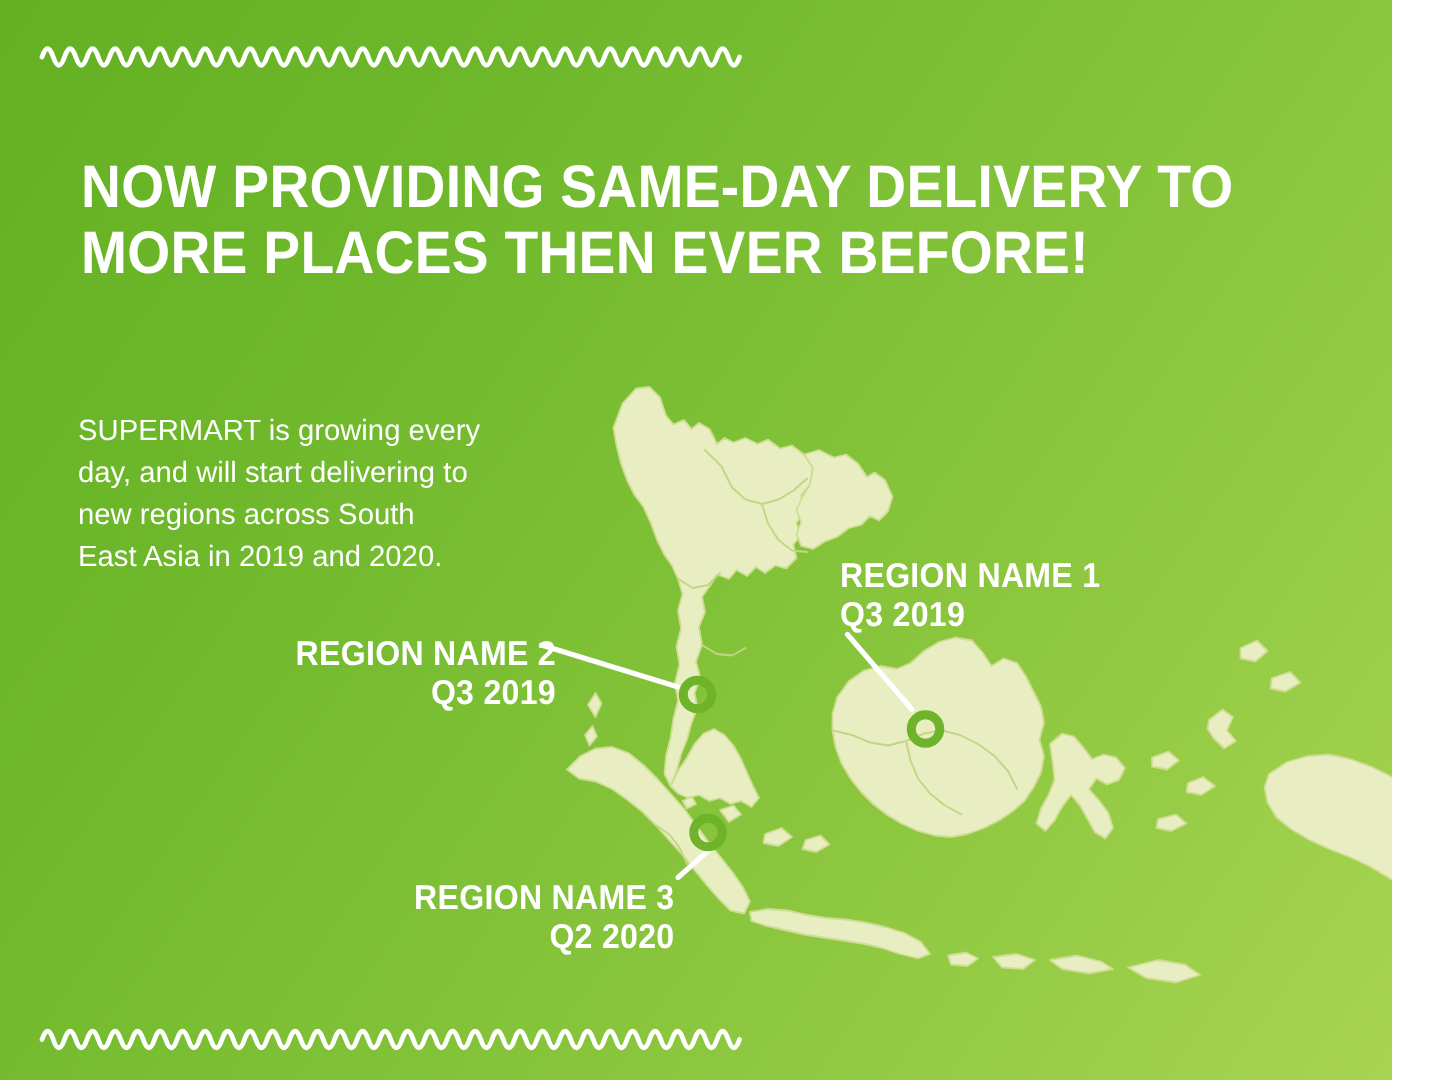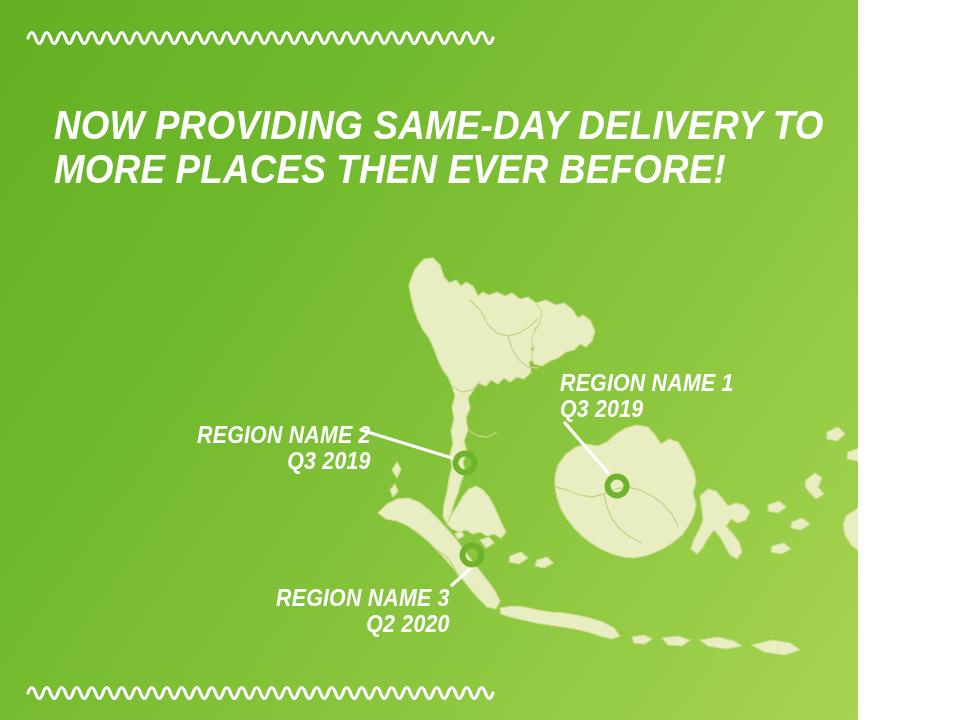--- a/index.html
+++ b/index.html
@@ -2,26 +2,25 @@
 <html><head>
 <meta charset="utf-8">
 <style>
   html, body {
     margin: 0;
     padding: 0;
     background: #ffffff;
   }
   #poster {
     position: relative;
-    width: 858px;
+    width: 928px;
     height: 720px;
     overflow: hidden;
     font-family: "Liberation Sans", sans-serif;
     background: linear-gradient(125deg, #63b022 0%, #6fb82c 28%, #88c53c 62%, #a7d451 100%);
-    font-style: italic;
   }
 
   
   .wave {
     position: absolute;
     left: 0;
     width: 960px;
     height: 26px;
     pointer-events: none;
   }
@@ -239,20 +238,26 @@
       <circle cx="617" cy="486" r="9.5" fill="none" stroke="#6fb32b" stroke-width="6"></circle>
       <circle cx="472" cy="555" r="9.5" fill="none" stroke="#6fb32b" stroke-width="6"></circle>
     </g>
   </svg>
 
   <h1 id="headline">
     <span class="hl-line">NOW PROVIDING SAME-DAY DELIVERY TO</span>
     <span class="hl-line">MORE PLACES THEN EVER BEFORE!</span>
   </h1>
 
+  <p id="body-copy">
+    <span class="bc-line">SUPERMART is growing every</span>
+    <span class="bc-line">day, and will start delivering to</span>
+    <span class="bc-line">new regions across South</span>
+    <span class="bc-line">East Asia in 2019 and 2020.</span>
+  </p>
 
   <div class="callout" id="callout-1">
     <span class="co-name">REGION NAME 1</span>
     <span class="co-date">Q3 2019</span>
   </div>
 
   <div class="callout" id="callout-2">
     <span class="co-name">REGION NAME 2</span>
     <span class="co-date">Q3 2019</span>
   </div>

